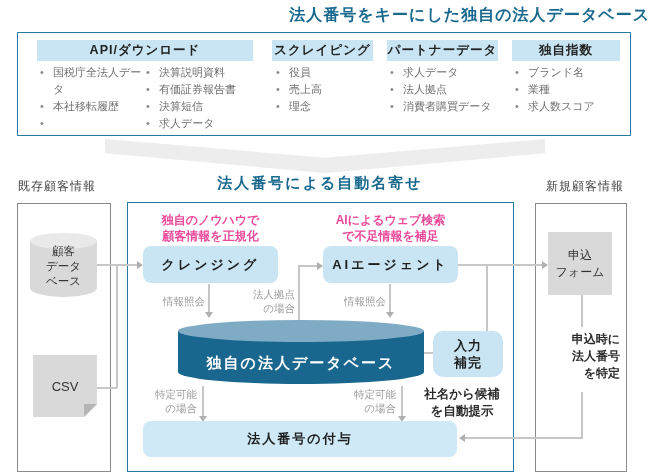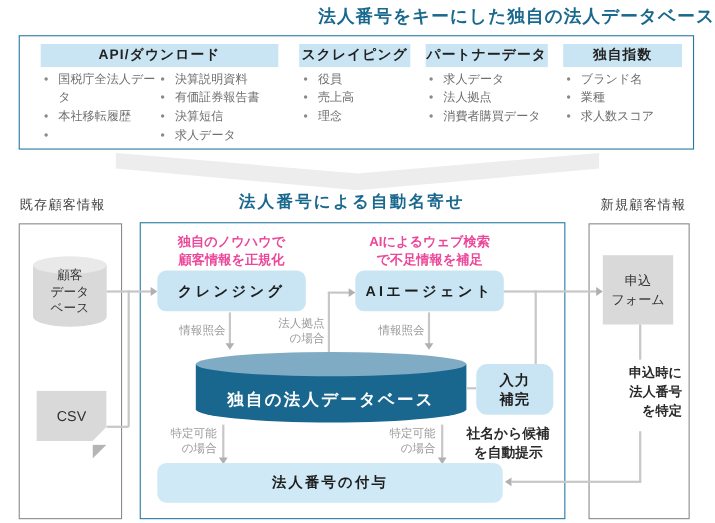--- a/index.html
+++ b/index.html
@@ -157,21 +157,21 @@
   <div class="abs outline-teal" style="left:127px;top:202px;width:385px;height:268px;"></div>
   <div class="abs outline-gray" style="left:535px;top:203px;width:90px;height:267px;"></div>
 
   <div class="abs" style="left:30px;top:233px;width:67px;height:64px;">
     <div class="cyl-body"></div>
     <div class="cyl-top"></div>
     <div class="cyl-text ml">顧客
 データ
 ベース</div>
   </div>
-  <div class="abs csv-doc flexc" style="left:33px;top:355px;width:64px;height:46px;">
+  <div class="abs csv-doc flexc" style="left:33px;top:355px;width:64px;height:62px;">
     <span>CSV</span>
   </div>
   <div class="abs csv-fold" style="left:84px;top:404px;"></div>
 
   <div class="abs ln" style="left:97px;top:264px;width:41px;height:1.5px;"></div>
   <div class="abs ln" style="left:116px;top:264px;width:1.5px;height:124px;"></div>
   <div class="abs ln" style="left:97px;top:387px;width:20px;height:1.5px;"></div>
   <div class="abs ah ah-right" style="left:137px;top:261px;"></div>
 
   <div class="abs note ml" style="left:143px;top:212px;width:135px;">独自のノウハウで

